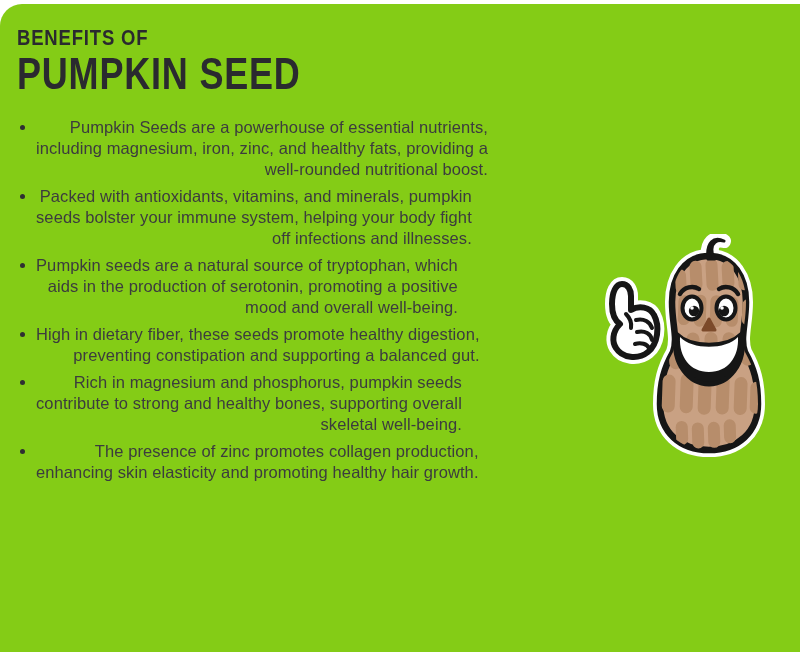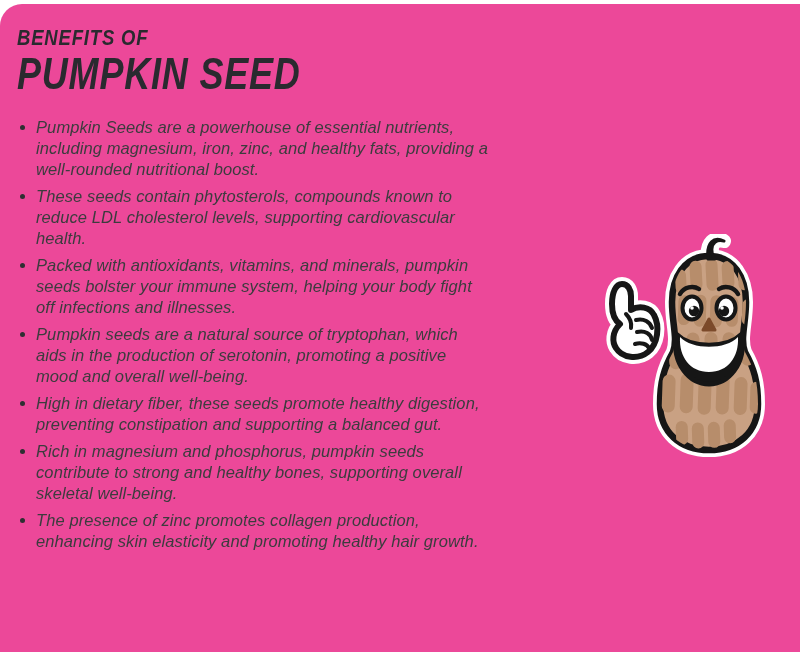--- a/index.html
+++ b/index.html
@@ -3,23 +3,22 @@
 <meta charset="utf-8">
 <style>
   html,body{margin:0;padding:0;}
   body{
     width:800px;height:652px;position:relative;overflow:hidden;
     background:#ffffff;
     font-family:"Liberation Sans", sans-serif;
   }
   .card{
     position:absolute;left:0;right:0;top:4px;bottom:0;
-    background:#ec4899;
+    background:#84cc16;
     border-top-left-radius:22px;
-    font-style:italic;
   }
   .kicker{
     position:absolute;left:17px;top:21px;margin:0;
     font-family:"Liberation Sans", sans-serif;
     font-size:22px;font-weight:700;letter-spacing:1px;
     color:#2A2A2F;white-space:nowrap;
     transform:scaleX(0.84);transform-origin:0 0;
   }
   .title{
     position:absolute;left:17px;top:44px;margin:0;
@@ -27,21 +26,21 @@
     font-size:45px;font-weight:700;letter-spacing:1px;
     color:#2A2A2F;white-space:nowrap;
     transform:scaleX(0.80);transform-origin:0 0;
   }
   ul.benefits{
     position:absolute;left:17px;top:113px;width:565px;
     margin:0;padding:0;list-style:none;
   }
   ul.benefits li{
     display:flex;align-items:flex-start;
-    margin:0 0 6px 0;padding:0;
+    margin:0 0 6px 0;padding:0;text-align:right;
   }
   ul.benefits .dot{
     flex:0 0 auto;width:5px;height:5px;border-radius:50%;
     background:#2F2F32;margin:8px 11px 0 3px;
   }
   ul.benefits .txt{
     font-size:16.5px;line-height:21px;color:#3C3C3E;
     letter-spacing:0.1px;
   }
   .mascot{
@@ -52,24 +51,20 @@
 <body>
 
 <div class="card">
   <h3 class="kicker">BENEFITS OF</h3>
   <h1 class="title">PUMPKIN SEED</h1>
 
   <ul class="benefits">
       <li>
         <span class="dot"></span>
         <div class="txt">Pumpkin Seeds are a powerhouse of essential nutrients,<br>including magnesium, iron, zinc, and healthy fats, providing a<br>well-rounded nutritional boost.</div>
-      </li>
-      <li>
-        <span class="dot"></span>
-        <div class="txt">These seeds contain phytosterols, compounds known to<br>reduce LDL cholesterol levels, supporting cardiovascular<br>health.</div>
       </li>
       <li>
         <span class="dot"></span>
         <div class="txt">Packed with antioxidants, vitamins, and minerals, pumpkin<br>seeds bolster your immune system, helping your body fight<br>off infections and illnesses.</div>
       </li>
       <li>
         <span class="dot"></span>
         <div class="txt">Pumpkin seeds are a natural source of tryptophan, which<br>aids in the production of serotonin, promoting a positive<br>mood and overall well-being.</div>
       </li>
       <li>

